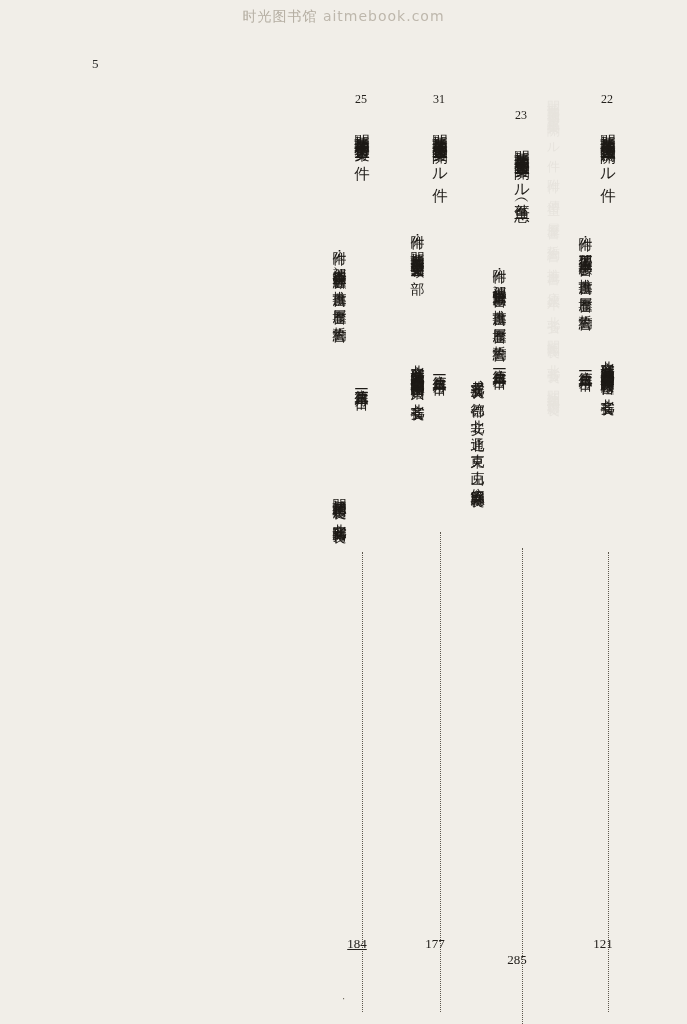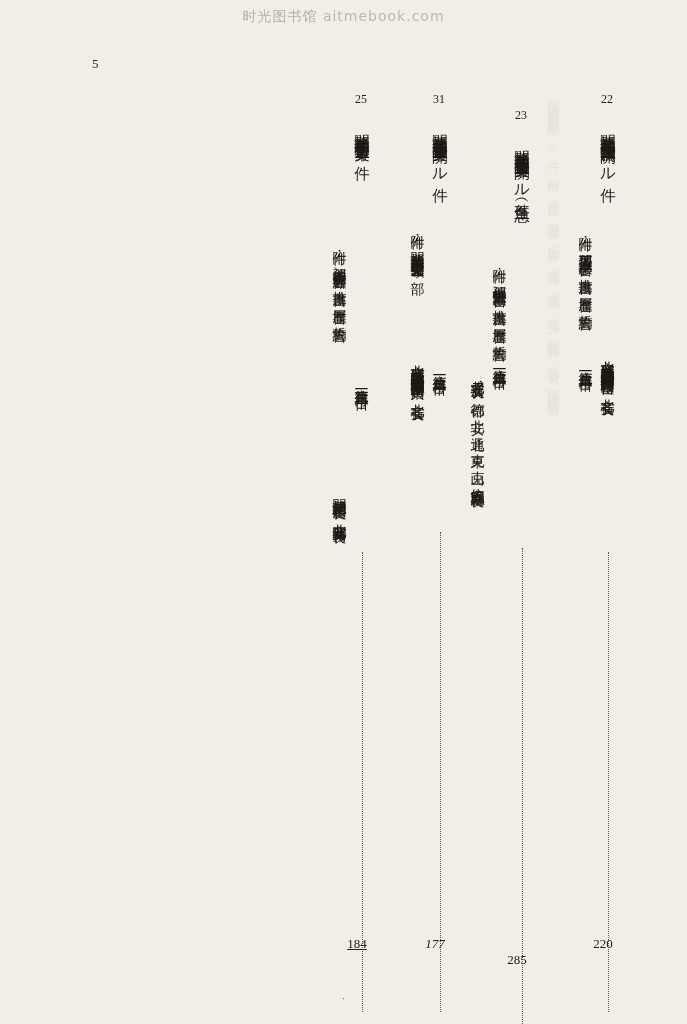--- a/index.html
+++ b/index.html
@@ -175,40 +175,40 @@
       <div class="page-no" style="right:-6px;text-decoration:underline;">184</div>
     </div>
 
     <div class="entry" style="width:78px;">
       <div class="num">31</div>
       <div class="col line-main" style="top:30px;right:2px;">開拓農業長期傳習生募集二關スル件</div>
       <div class="col line-sub" style="top:132px;right:24px;">附件：開拓農業長期傳習生募集要領　一部</div>
       <div class="col date" style="top:272px;right:2px;">康德八年一月二十日</div>
       <div class="col" style="position:absolute;top:262px;right:24px;font-size:14px;letter-spacing:1px;">北安省慶城縣第九次歐根土佐鄉開拓團長和田寅治→北安省長</div>
       <div class="leader" style="top:440px;right:8px;height:480px;"></div>
-      <div class="page-no" style="right:-6px;font-style:italic;">177</div>
+      <div class="page-no" style="right:-6px;">177</div>
     </div>
 
     <div class="entry" style="width:82px;margin-top:16px;">
       <div class="num">23</div>
       <div class="col line-main" style="top:30px;right:2px;">開拓農業長期傳習生募集二關スル件（至急）</div>
       <div class="col line-sub" style="top:150px;right:24px;">附件：傳習生菅野常治願書、推薦書、履歷書、誓約書</div>
       <div class="col date" style="top:250px;right:24px;">康德八年一月二十日</div>
       <div class="col" style="position:absolute;top:262px;right:46px;font-size:14px;letter-spacing:1px;">北安省次長→德都、北安、通北、克東、克山、依安等縣副縣長</div>
       <div class="leader" style="top:440px;right:8px;height:480px;"></div>
       <div class="page-no" style="right:-6px;">285</div>
     </div>
 
     <div class="entry" style="width:86px;">
       <div class="num">22</div>
       <div class="col line-main" style="top:30px;right:2px;">開拓農業長期傳習生推薦二關スル件</div>
       <div class="col line-sub" style="top:134px;right:24px;">附件：傳習生佐工木彦一願書、推薦書、履歷書、誓約書</div>
       <div class="col date" style="top:268px;right:24px;">康德八年一月二十日</div>
       <div class="col" style="position:absolute;top:258px;right:2px;font-size:14px;letter-spacing:1px;">北安省慶城縣第九次趙家店開拓團團長藤枝禮吉→北安省長</div>
       <div class="leader" style="top:460px;right:8px;height:460px;"></div>
-      <div class="page-no" style="right:-6px;">220</div>
+      <div class="page-no" style="right:-6px;">121</div>
     </div>
 
   </div>
 
   <div class="dot-bottom">·</div>
 
 </div>
 
 </body></html>

